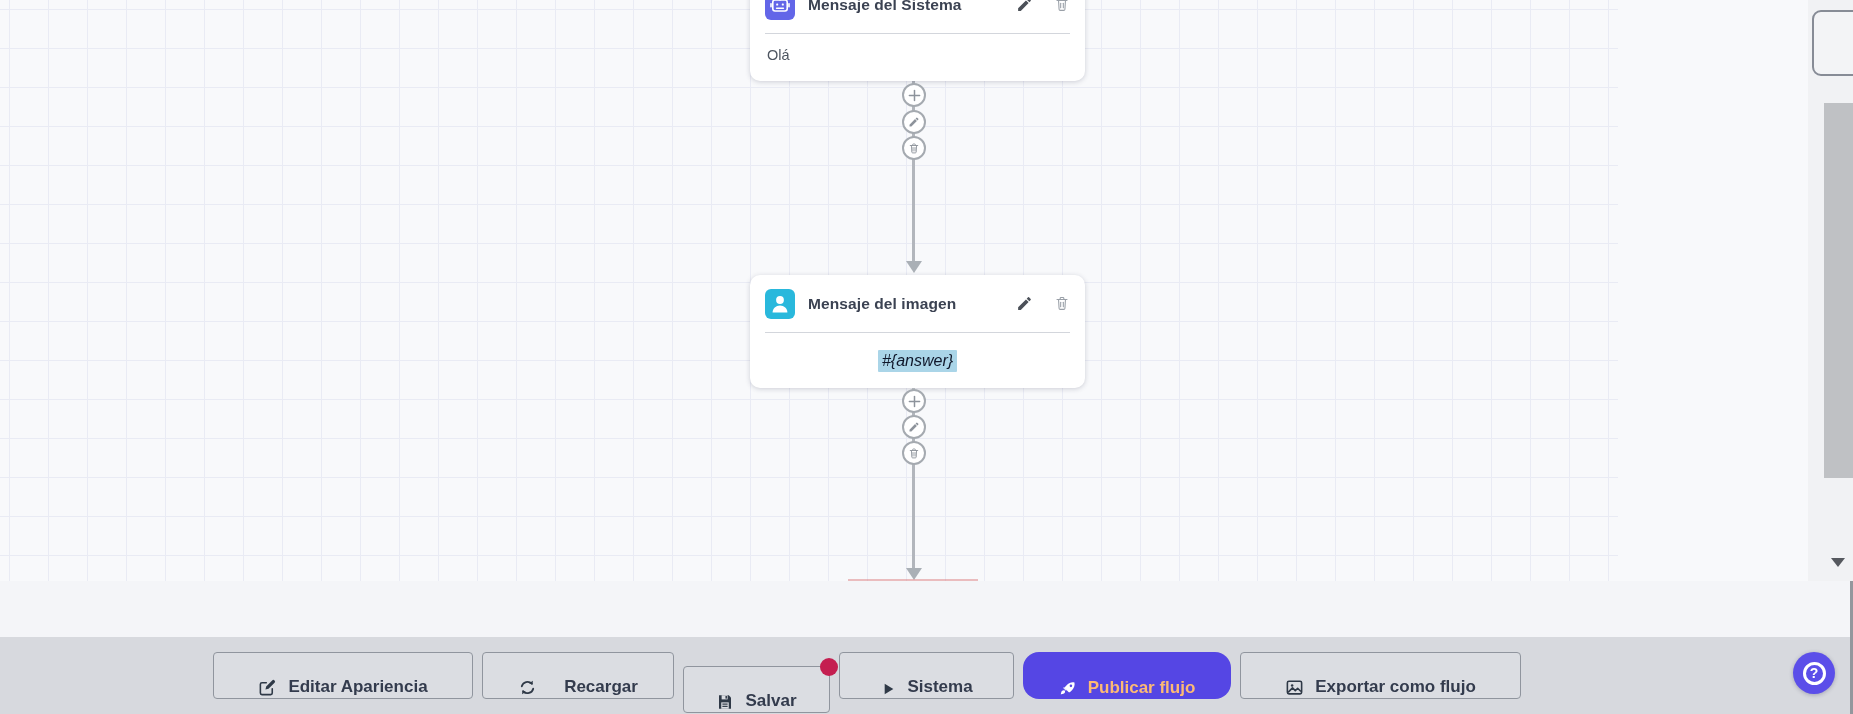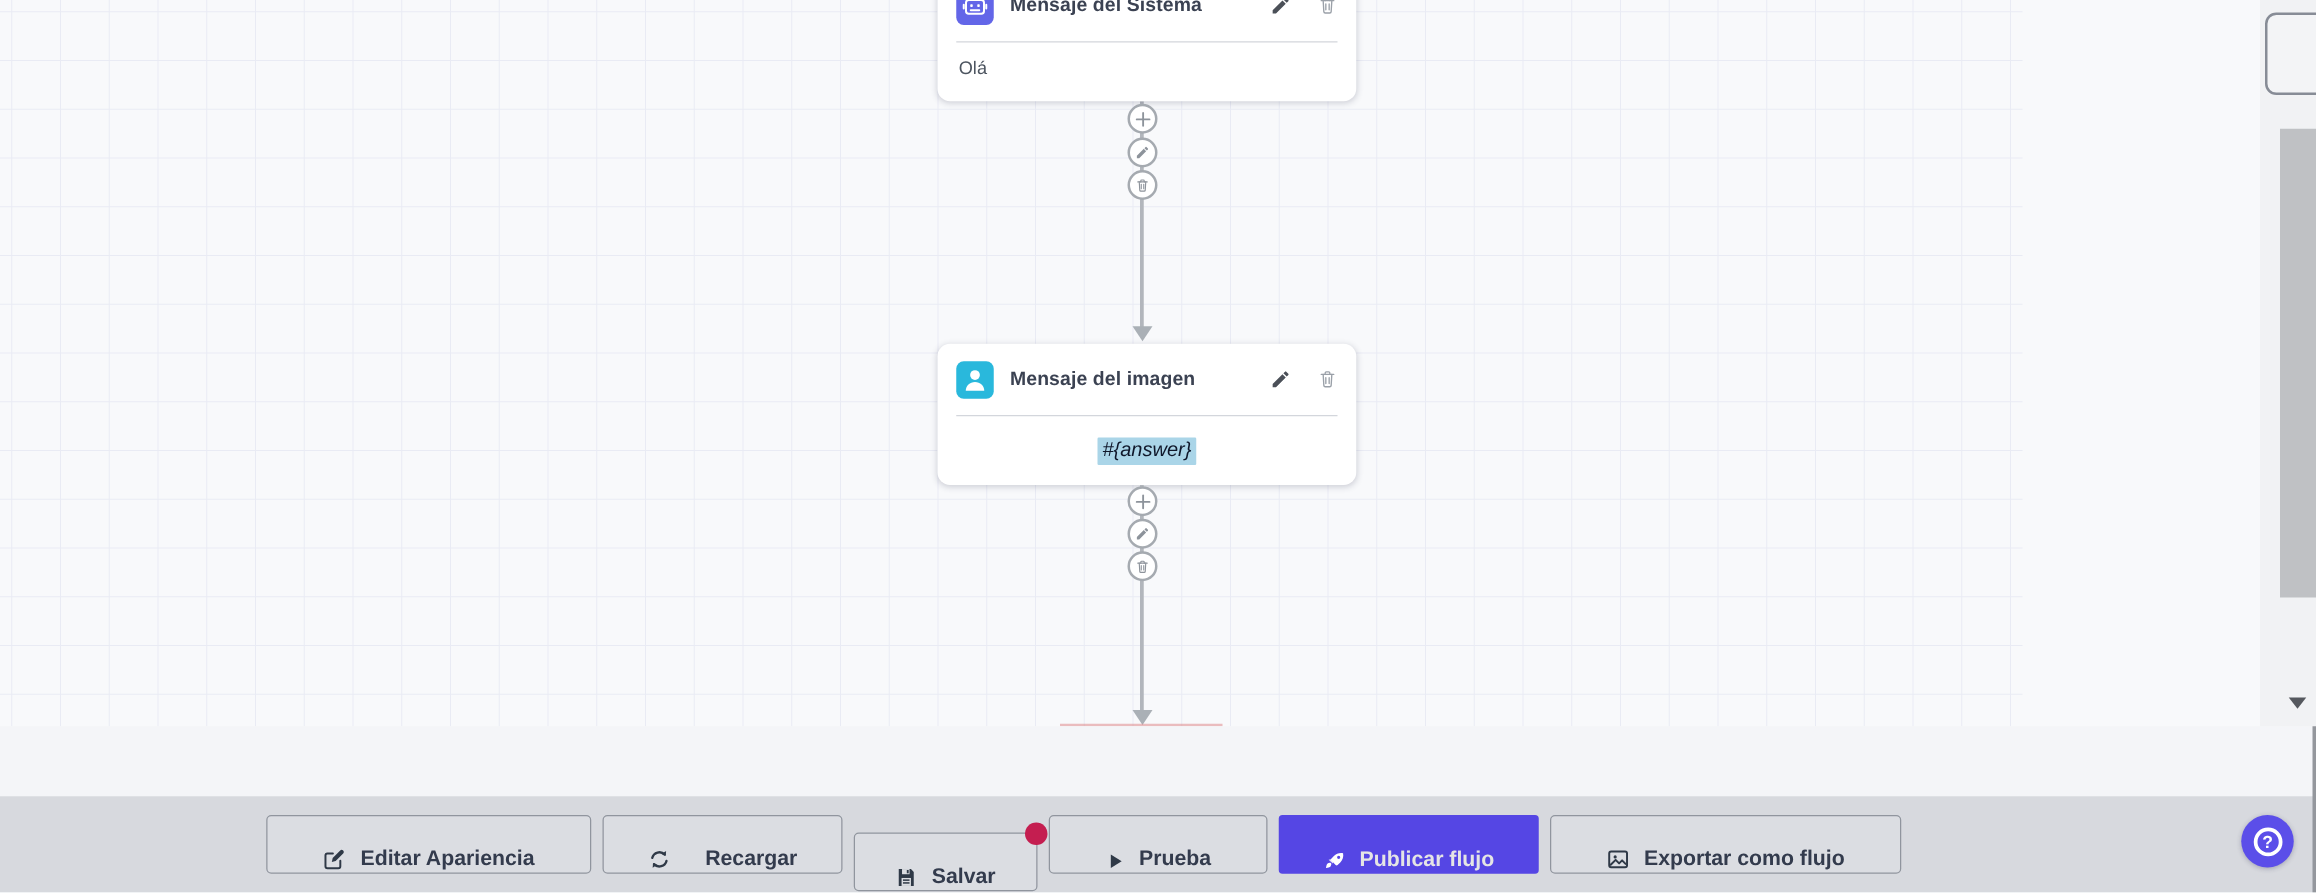--- a/index.html
+++ b/index.html
@@ -37,21 +37,21 @@
     display:flex;align-items:center;justify-content:center;cursor:pointer;}
   .dropline{position:absolute;left:848px;top:579px;width:130px;height:2px;background:rgba(219,128,130,.5);}
 
   
   .strip{position:absolute;left:0;top:581px;width:1853px;height:56px;background:#f4f5f8;}
   .footer{position:absolute;left:0;top:637px;width:1853px;height:77px;background:#d7d9de;
     display:flex;align-items:center;padding-left:213px;gap:9px;box-sizing:border-box;}
   .tb-btn{height:47px;border:1px solid #90959e;border-radius:4px;background:#dbdde2;
     display:flex;align-items:flex-end;justify-content:center;gap:11px;cursor:pointer;
     font-family:"Liberation Sans",sans-serif;font-size:17px;font-weight:700;color:#333b4d;position:relative;box-sizing:border-box;}
-  .tb-btn.primary{background:#5546e4;border:none;color:#e5e5e5;border-radius:3px;}
+  .tb-btn.primary{background:#5546e4;border:none;color:#fdba74;border-radius:16px;}
   .w-ea{width:260px;}.w-rec{width:192px;gap:27px;}.w-sal{width:147px;margin-top:28px;}.w-pru{width:175px;}.w-pub{width:208px;}.w-exp{width:281px;}
   .badge-dot{position:absolute;top:-9px;right:-9px;width:18px;height:18px;border-radius:50%;background:#c41e50;}
 
   
   .gutter{position:absolute;left:1808px;top:0;width:45px;height:581px;background:#f1f2f4;}
   .sb-thumb{position:absolute;left:1824px;top:103px;width:29px;height:375px;background:#bfc1c4;}
   .sb-arrow{position:absolute;left:1831px;top:558px;width:0;height:0;cursor:pointer;
     border-left:7px solid transparent;border-right:7px solid transparent;border-top:9px solid #55585e;}
   .mini-box{position:absolute;left:1812px;top:10px;width:52px;height:66px;background:#f3f4f6;
     border:2px solid #878c96;border-radius:9px;box-sizing:border-box;}
@@ -216,21 +216,21 @@
         <rect x="8.5" y="17" width="7" height="1.6" fill="#2f3947"></rect>
       </svg>
       <span>Salvar</span>
       <span class="badge-dot"></span>
     </button>
 
     <button class="tb-btn w-pru">
       <svg width="16" height="16" viewBox="0 0 24 24">
           <polygon points="7,4 20,12 7,20" fill="#2f3947"></polygon>
         </svg>
-      <span>Prueba</span>
+      <span>Sistema</span>
     </button>
 
     <button class="tb-btn primary w-pub">
       <svg width="18" height="18" viewBox="0 0 24 24">
         <path fill="#ffffff" d="M20.6 3.4c-3.6-.8-7.3.5-9.8 3L8 9.2c-.6.6-.6 1.5 0 2.1l4.7 4.7c.6.6 1.5.6 2.1 0l2.8-2.8c2.5-2.5 3.8-6.2 3-9.8zM15.9 9.5a1.7 1.7 0 1 1 0-3.4 1.7 1.7 0 0 1 0 3.4z"></path>
         <path fill="#ffffff" d="M7.1 13.6c-.9-.2-2.4.1-3.3 1-.9.9-1.4 4.6-1.4 4.6s3.7-.5 4.6-1.4c.9-.9 1.2-2.4 1-3.3z"></path>
         <path fill="#ffffff" d="M5.2 10.3l2.2-.5 2.6 2.7-.4 2z" opacity=".85"></path>
       </svg>
       <span>Publicar flujo</span>
     </button>

